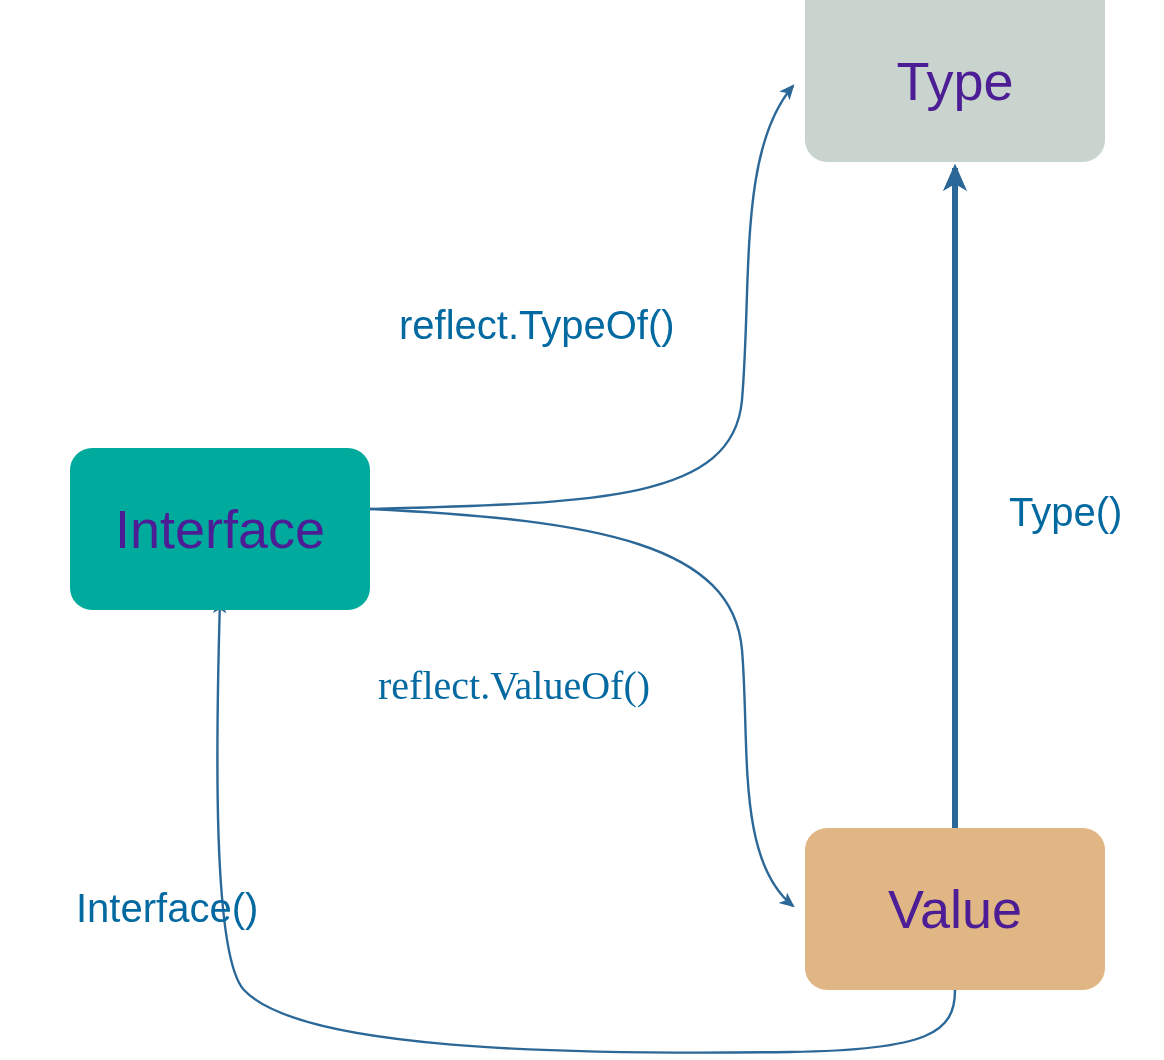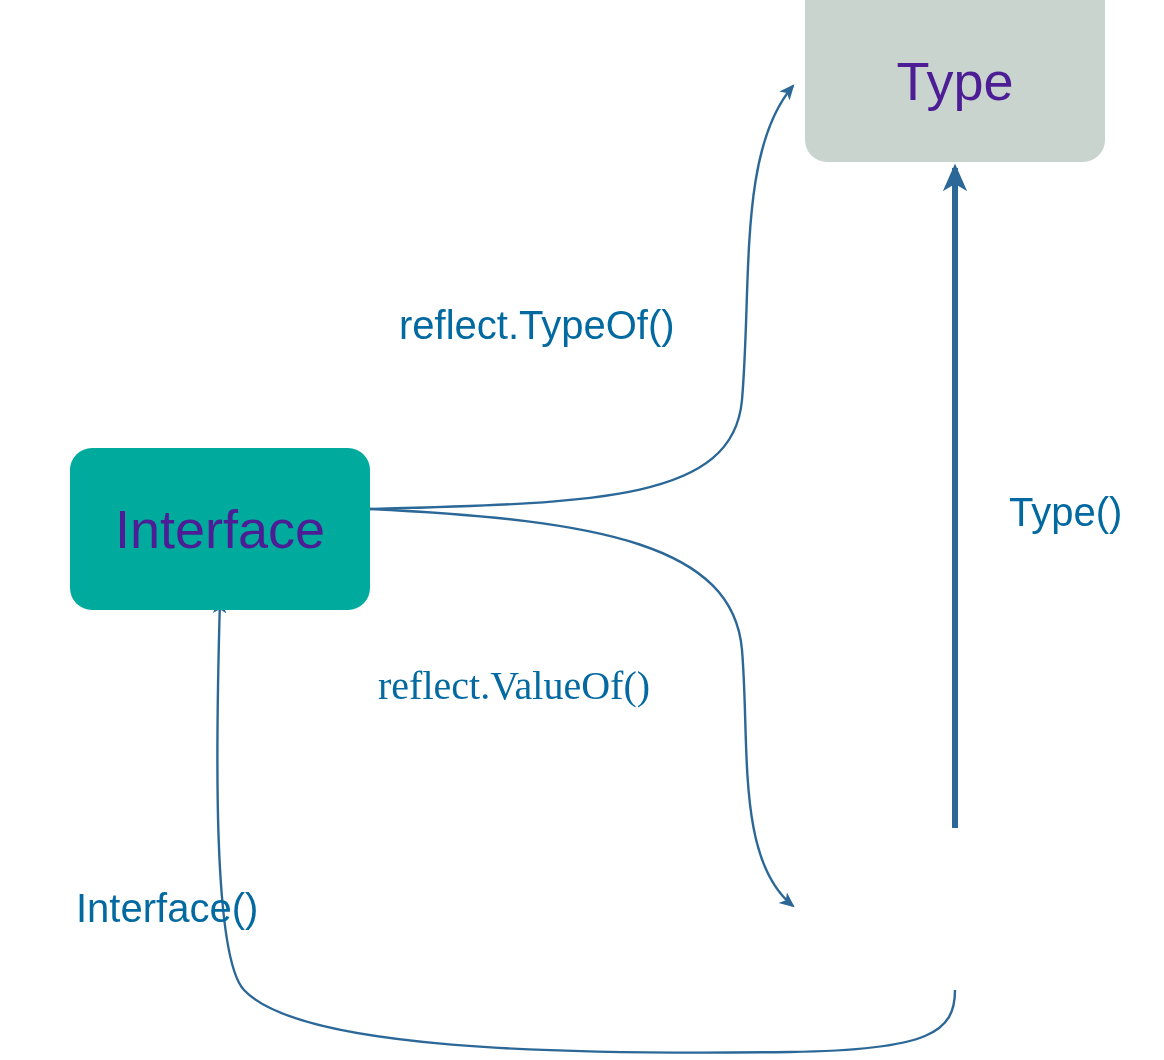--- a/index.html
+++ b/index.html
@@ -104,20 +104,23 @@
   </svg>
 
   <div class="node" id="node-type">
     <span class="node-label">Type</span>
   </div>
 
   <div class="node" id="node-interface">
     <span class="node-label">Interface</span>
   </div>
 
+  <div class="node" id="node-value">
+    <span class="node-label">Value</span>
+  </div>
 
   <div class="edge-label" id="label-typeof">reflect.TypeOf()</div>
 
   <div class="edge-label" id="label-valueof">reflect.ValueOf()</div>
 
   <div class="edge-label" id="label-type">Type()</div>
 
   <div class="edge-label" id="label-interface">Interface()</div>
 
 </div>

